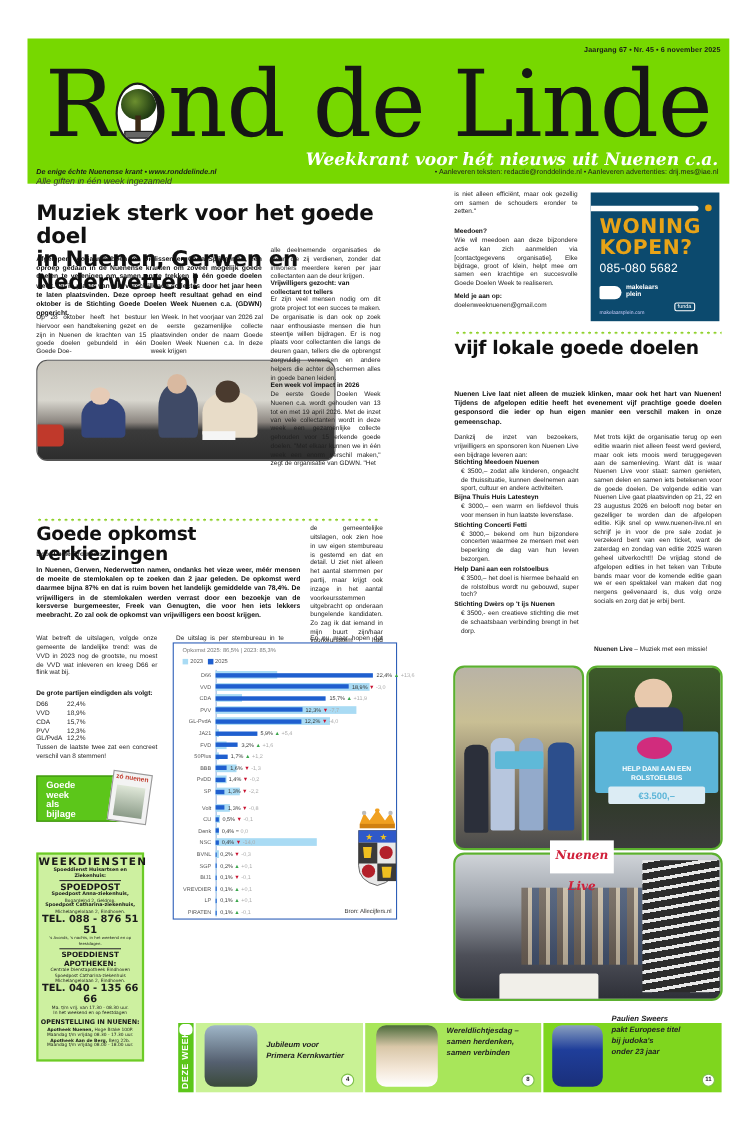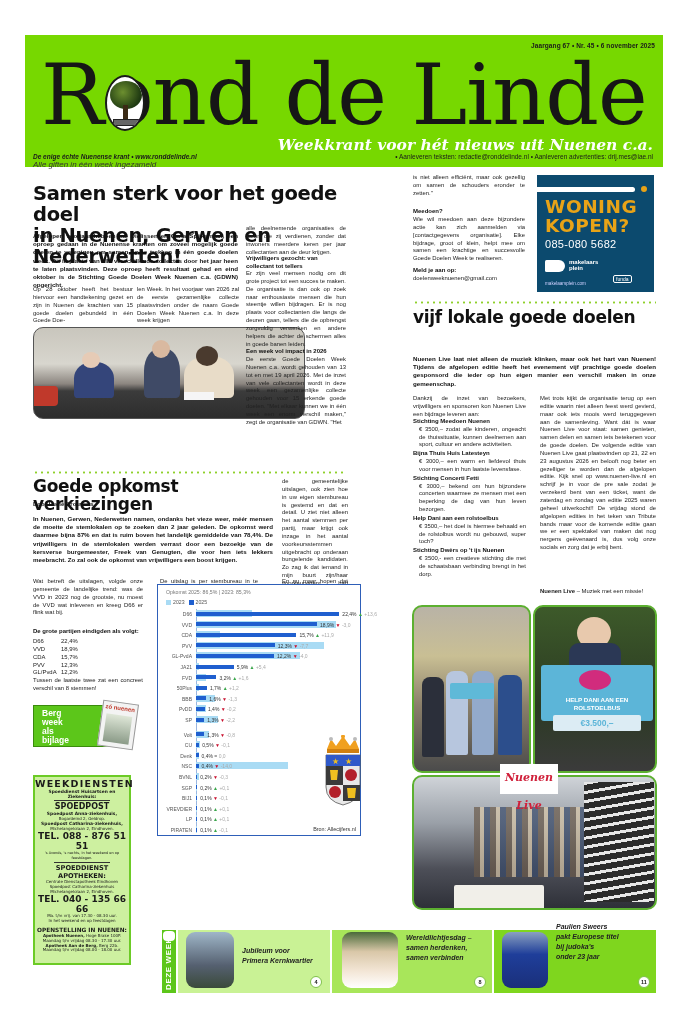--- a/index.html
+++ b/index.html
@@ -100,21 +100,21 @@
       <div class="trunk"></div>
       <div class="bench"></div>
   </div>
   <div class="mast-tagline">Weekkrant voor hét nieuws uit Nuenen c.a.</div>
   <div class="mast-left">De enige échte Nuenense krant • www.ronddelinde.nl</div>
   <div class="mast-right">• Aanleveren teksten: redactie@ronddelinde.nl • Aanleveren advertenties: drij.mes@iae.nl</div>
 </div>
 
 <div class="abs kicker" style="left:33px;top:160px;">Alle giften in één week ingezameld</div>
 <div class="abs h1" style="left:33px;top:183px;width:340px;font-size:19.5px;">
-  <div>Samen sterk voor het goede doel</div>
+  <div>Muziek sterk voor het goede doel</div>
   <div>in Nuenen, Gerwen en Nederwetten!</div>
 </div>
 <div class="abs lead" style="left:33px;top:232px;width:205px;">Afgelopen voorjaar hebben Ine Dielissen en Carla Spijkerman, een oproep gedaan in de Nuenense kranten om zoveel mogelijk goede doelen te verenigen om samen op te trekken in één goede doelen week. Dit in plaats van alle verschillende collectes door het jaar heen te laten plaatsvinden. Deze oproep heeft resultaat gehad en eind oktober is de Stichting Goede Doelen Week Nuenen c.a. (GDWN) opgericht.</div>
 <div class="abs body" style="left:33px;top:286px;width:100px;">Op 28 oktober heeft het bestuur hiervoor een handtekening gezet en zijn in Nuenen de krachten van 15 goede doelen gebundeld in één Goede Doe-</div>
 <div class="abs body" style="left:137px;top:286px;width:102px;">len Week. In het voorjaar van 2026 zal de eerste gezamenlijke collecte plaatsvinden onder de naam Goede Doelen Week Nuenen c.a. In deze week krijgen</div>
 
 <div class="abs photo photo-signing">
   <div class="ph-person" style="left:110px;top:20px;width:36px;height:50px;background:#3f4a66;"></div>
   <div class="ph-person" style="left:118px;top:12px;width:18px;height:18px;border-radius:50%;background:#d9b9a0;"></div>
   <div class="ph-person" style="left:150px;top:28px;width:50px;height:42px;background:#e8dcc8;"></div>
@@ -378,21 +378,21 @@
     <circle cx="28" cy="40" r="6" fill="#b3202a"></circle>
     <circle cx="12" cy="57" r="6" fill="#b3202a"></circle>
     <path d="M7 35 L15 35 L14 45 L8 45 Z" fill="#f0c020"></path>
     <path d="M24 53 L33 53 L32 63 L25 63 Z" fill="#f0c020"></path>
   </svg>
   <div class="chart-source">Bron: Allecijfers.nl</div>
 </div>
 
 <div class="abs bijlage">
   <div class="txt">
-    <div>Berg</div>
+    <div>Goede</div>
       <div>week</div>
       <div>als</div>
       <div>bijlage</div>
   </div>
   <div class="mag">
     <div class="t">zó nuenen</div>
       <div class="p"></div>
   </div>
 </div>
 

